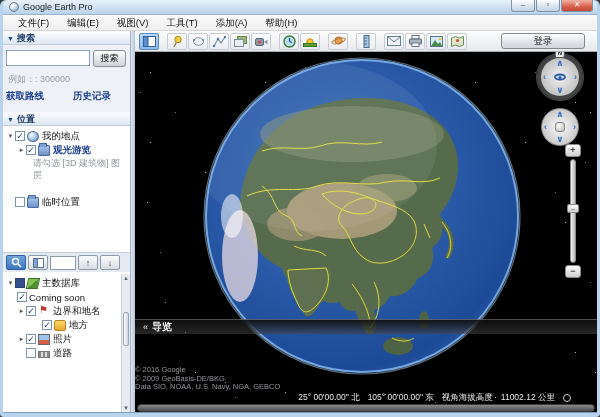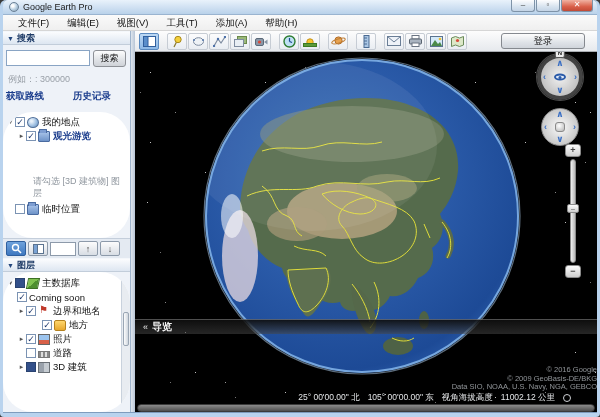--- a/index.html
+++ b/index.html
@@ -41,32 +41,32 @@
   .phead .ptitle { font-size:9px; font-weight:bold; color:#1d3a66; }
   .search-body { padding:5px 3px 3px 3px; background:#eef2f8; }
   .search-row { display:flex; }
   .search-input { width:84px; height:16px; border:1px solid #89a4c4; background:#fff; font-size:9px; padding:0 2px; }
   .search-btn { width:33px; height:17px; margin-left:3px; font-size:9px; color:#111;
     background:linear-gradient(#fdfdfd,#dfe2e6 60%,#cfd3d8); border:1px solid #8d9096; border-radius:3px;
     text-align:center; line-height:15px; }
   .hint { font-size:9px; color:#9aa0a8; margin:6px 2px 4px 2px; }
   .link-row { display:flex; gap:29px; margin:3px 0 6px 0;font-family:Liberation Mono, monospace; }
   .slink { font-size:9.5px; font-weight:bold; color:#1a3c8c; }
-  .tree { background:#fff; font-size:9.5px; color:#111;border-radius:30px; }
+  .tree { background:#fff; font-size:9.5px; color:#111; }
   .places-tree { height:126px; padding-top:3px; overflow:hidden; }
   .trow { display:flex; align-items:center; height:14px; white-space:nowrap; }
   .ind1 { padding-left:3px; } .ind2 { padding-left:14px; }
   .exp { width:9px; font-size:7px; color:#555; text-align:center; flex:0 0 auto; }
   .cb { width:10px; height:10px; border:1px solid #7b93b3; background:#fff; flex:0 0 auto;
     margin-right:2px; font-size:9px; line-height:9px; text-align:center; color:#203a6e; }
   .cb.checked::after { content:"✓"; }
   .cb.partial { background:#33508a; border-color:#2a4370; }
   .licon { width:12px; height:11px; flex:0 0 auto; margin-right:3px; position:relative; }
   .tlabel { overflow:hidden; }
-  .note { font-size:9px; color:#8f969e; padding-left:30px; line-height:12px; width:120px; white-space:normal;margin-top:32px; }
+  .note { font-size:9px; color:#8f969e; padding-left:30px; line-height:12px; width:120px; white-space:normal; }
   .blue-label { color:#1a3c8c; font-weight:bold; }
   
   .ic-ge { border-radius:50%; background:radial-gradient(circle at 35% 35%, #eaf2fa 10%, #9fc0e2 55%, #5d86b4); border:1px solid #51709a; }
   .ic-folder { background:linear-gradient(#a9c4ea,#6e93c8); border:1px solid #4a6ba0; border-radius:1px; }
   .ic-folder::before { content:""; position:absolute; top:-3px; left:0; width:6px; height:3px;
     background:#7e9ed2; border:1px solid #4a6ba0; border-bottom:none; border-radius:1px 1px 0 0; }
   .ic-db { background:linear-gradient(135deg,#7fc24f 50%,#4e8f2f 50%); transform:skewX(-12deg); border:1px solid #3c7024; }
   .ic-flag::before { content:"⚑"; position:absolute; top:-2px; left:1px; font-size:10px; color:#c0392b; }
   .ic-place { background:linear-gradient(#ffd76e,#e8a82e); border:1px solid #b5821f; border-radius:2px; }
   .ic-photo { background:linear-gradient(#9cc4ee 60%,#d86048 60%); border:1px solid #666; }
@@ -135,21 +135,21 @@
   .ztrack { width:6px; height:104px; margin:2px auto; background:linear-gradient(90deg,#f0f0f0,#b9b9b9); border:1px solid #8a8a8a; border-radius:3px; position:relative; }
   .zthumb { position:absolute; left:-4px; top:44px; width:12px; height:9px; border:1px solid #8a8a8a; border-radius:2px;
     background:linear-gradient(#fbfbfb,#cfcfcf); font-size:7px; line-height:7px; text-align:center; color:#555; }
   
   .tourbar { position:absolute; left:0; right:0; top:267px; height:15px;
     background:linear-gradient(rgba(15,15,15,.92),rgba(70,70,70,.55)); border-top:1px solid rgba(120,120,120,.5);
     display:flex; align-items:center; padding-left:8px; }
   .tourbar .chev { color:#e8e8e8; font-size:9px; margin-right:4px; }
   .tourbar .tlbl { color:#f2f2f2; font-size:10px; font-weight:bold; }
   
-  .credits { position:absolute; left:0; right:0; top:314px; text-align:right; color:rgba(190,195,200,.75);
+  .credits { position:absolute; left:0; right:0; top:314px; text-align:left; color:rgba(190,195,200,.75);
     font-size:7.5px; line-height:8.5px; pointer-events:none; }
   .ge-logo { position:absolute; right:12px; bottom:20px; font-size:13px; color:#b9bec4; letter-spacing:.5px; }
   .statusbar { position:absolute; right:26px; bottom:8px; display:flex; align-items:center; gap:8px;
     color:#e4e6e8; font-size:8.5px; white-space:nowrap; }
   .status-orb { width:8px; height:8px; border-radius:50%; border:1px solid #cfd2d6; }
   .bottombar { position:absolute; left:2px; right:2px; bottom:0; height:8px; border-radius:4px;
     background:linear-gradient(#8a8a8a,#4e4e4e); border:1px solid #3a3a3a; }
 </style>
 </head>
 <body>
@@ -188,35 +188,39 @@
           <input class="search-input" value="" style="">
           <span class="search-btn">搜索</span>
         </div>
         <div class="hint">例如：: 300000</div>
         <div class="link-row">
           <span class="slink">获取路线</span>
           <span class="slink">历史记录</span>
         </div>
       </div>
 
+      <div class="phead">
+        <span class="tri">▼</span>
+        <span class="ptitle">位置</span>
+      </div>
       <div class="tree places-tree">
         <div class="trow ind1">
           <span class="exp">▾</span>
           <span class="cb checked"></span>
           <span class="licon ic-ge"></span>
           <span class="tlabel">我的地点</span>
         </div>
         <div class="trow ind2">
           <span class="exp">▸</span>
           <span class="cb checked"></span>
           <span class="licon ic-folder"></span>
           <span class="tlabel blue-label">观光游览</span>
         </div>
         <div class="note">请勾选 [3D 建筑物] 图层</div>
-        <div class="trow ind1" style="margin-top:3px; padding-left:12px;">
+        <div class="trow ind1" style="margin-top:14px; padding-left:12px;">
           <span class="cb"></span>
           <span class="licon ic-folder"></span>
           <span class="tlabel">临时位置</span>
         </div>
       </div>
       <div class="pfoot">
         <span class="pfbtn active">
           <svg width="11" height="11" viewBox="0 0 11 11">
             <circle cx="4.5" cy="4.5" r="3" fill="none" stroke="#fff" stroke-width="1.4"></circle>
             <line x1="7" y1="7" x2="10" y2="10" stroke="#fff" stroke-width="1.6"></line>
@@ -230,24 +234,20 @@
         </span>
         <input class="pf-input" style="">
         <span class="pfbtn">
             <span class="arrowtxt">↑</span>
           </span>
         <span class="pfbtn">
             <span class="arrowtxt">↓</span>
           </span>
       </div>
 
-      <div class="phead">
-        <span class="tri">▼</span>
-        <span class="ptitle">图层</span>
-      </div>
       <div class="tree layers-tree">
         <div class="trow ind1">
           <span class="exp">▾</span>
           <span class="cb partial"></span>
           <span class="licon ic-db"></span>
           <span class="tlabel">主数据库</span>
         </div>
         <div class="trow ind2">
           <span class="cb checked"></span>
           <span class="tlabel">Coming soon</span>
@@ -266,26 +266,20 @@
         <div class="trow ind2">
           <span class="exp">▸</span>
           <span class="cb checked"></span>
           <span class="licon ic-photo"></span>
           <span class="tlabel">照片</span>
         </div>
         <div class="trow ind2" style="padding-left:23px;">
           <span class="cb"></span>
           <span class="licon ic-road"></span>
           <span class="tlabel">道路</span>
-        </div>
-        <div class="trow ind2">
-          <span class="exp">▸</span>
-          <span class="cb partial"></span>
-          <span class="licon ic-bldg"></span>
-          <span class="tlabel">3D 建筑</span>
         </div>
 
         <div class="lscroll">
           <span class="lsar" style="top:1px;">▲</span>
           <span class="lthumb"></span>
           <span class="lsar" style="bottom:1px;">▼</span>
         </div>
       </div>
     </div>
 

